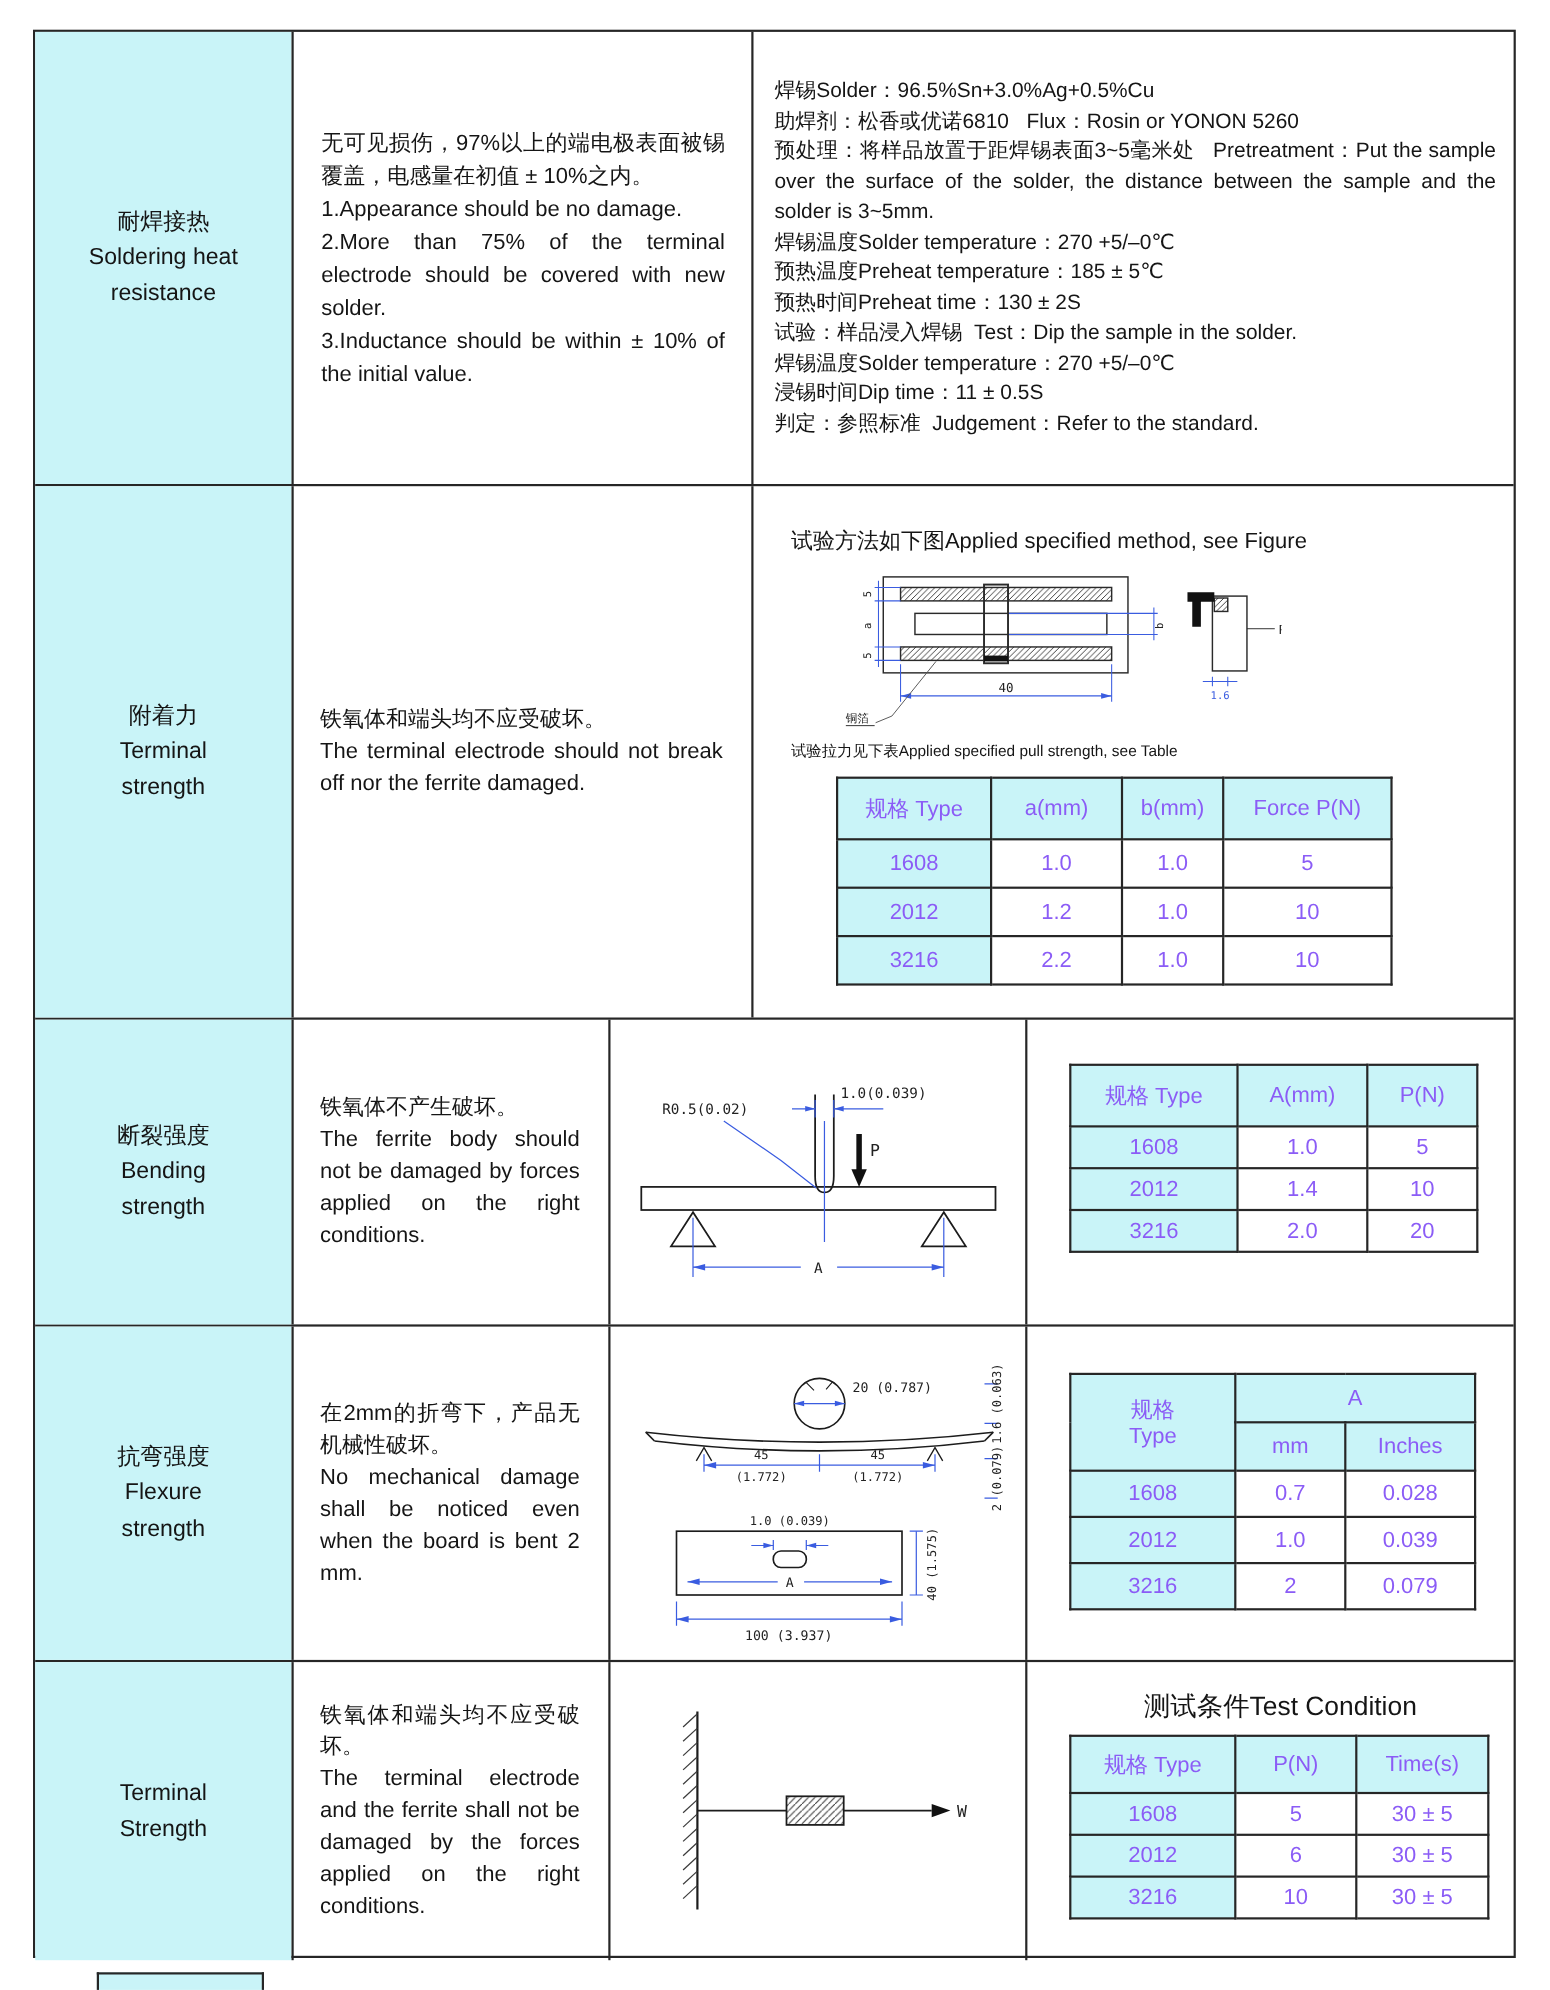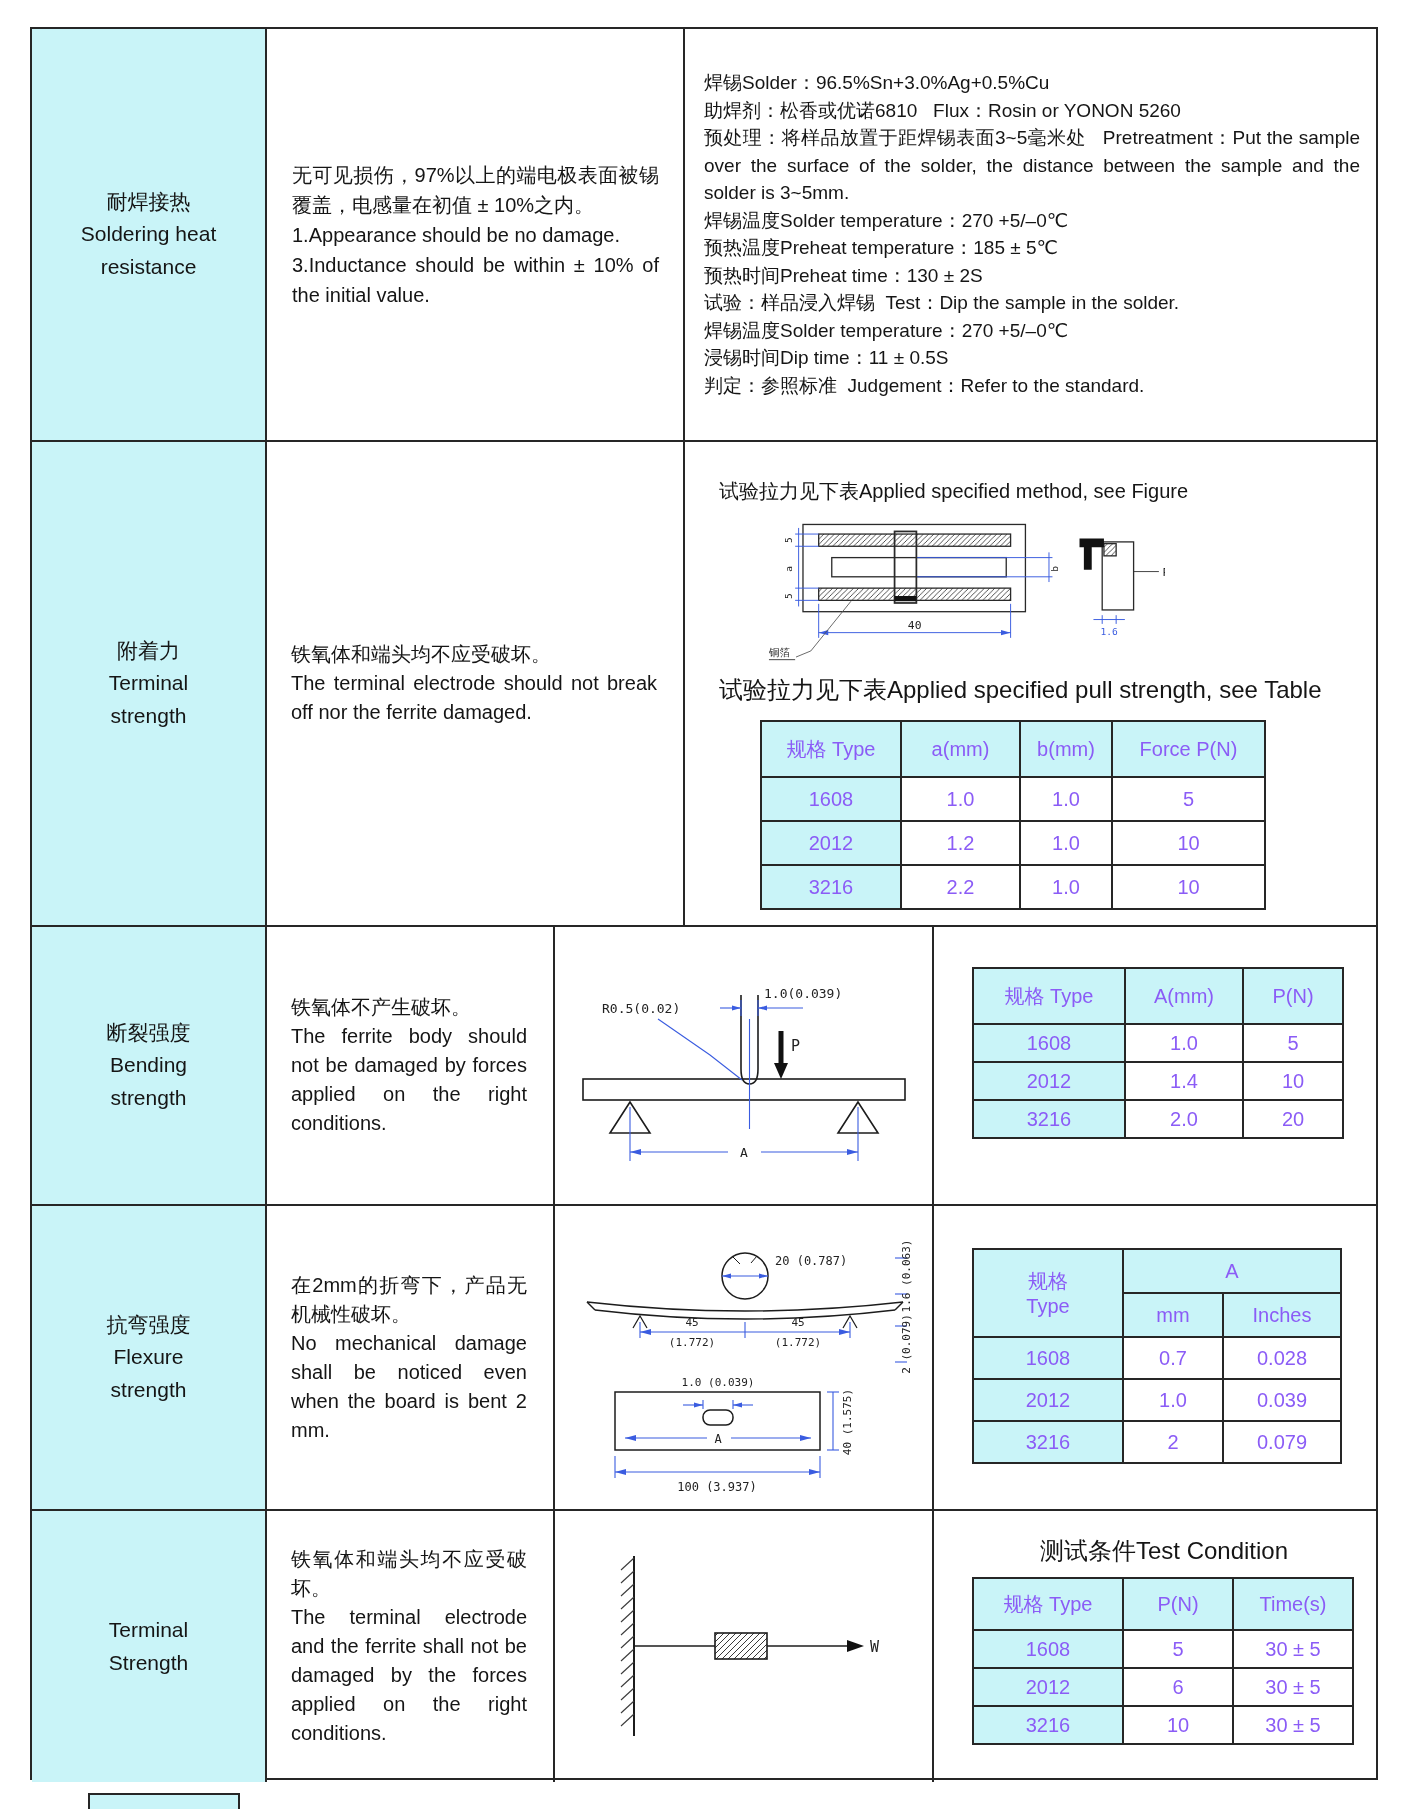--- a/index.html
+++ b/index.html
@@ -16,21 +16,21 @@
   .w-text{width:288px}
   .w-diag{width:379px;display:flex;align-items:center;justify-content:center}
   .w-right{flex:1}
   .mid1{padding:0 24px 0 25px;display:flex;flex-direction:column;justify-content:center;font-size:20px;line-height:30px;text-align:justify}
   .spec{padding:40px 16px 0 19px;font-size:19px;line-height:27.5px}
   .spec div{white-space:pre-wrap;text-align:justify}
   .midtext{padding:0 26px 0 24px;display:flex;flex-direction:column;justify-content:center;font-size:20px;line-height:29px;text-align:justify}
   .r2right{padding-top:36px}
   .fig-title{font-size:20px;padding-left:34px}
   .fig2{display:block;margin:14px 0 0 70px}
-  .tbl-title{font-size:24px;padding-left:34px;margin-top:8px}
+  .tbl-title{font-size:14px;padding-left:34px;margin-top:8px}
   table.dt{border-collapse:collapse;font-size:20px;color:#8b5cf6;background:#fff}
   .dt th,.dt td{border:2px solid #262626;text-align:center;vertical-align:middle;font-weight:400;padding:0}
   .cy{background:#c9f4f8}
   .t2{margin:14px 0 0 75px}
   .t2 tr{height:44px}.t2 tr.h{height:56px}
   .c140{width:140px}.c119{width:119px}.c110{width:92px}.c153{width:153px}
   .r3right{padding-top:40px}.r4right{padding-top:42px}
   .t3,.t4,.t5{margin-left:38px}
   .t3 tr{height:38px}.t3 tr.h{height:56px}
   .c152{width:152px}.c118{width:118px}.c100{width:100px}
@@ -65,20 +65,21 @@
 
   <div class="trow r1">
     <div class="cell lab">
       <span>耐焊接热</span>
       <span>Soldering heat</span>
       <span>resistance</span>
     </div>
     <div class="cell w-mid mid1">
       <div>无可见损伤，97%以上的端电极表面被锡覆盖，电感量在初值 ± 10%之内。</div>
       <div>1.Appearance should be no damage.</div>
+      <div>2.More than 75% of the terminal electrode should be covered with new solder.</div>
       <div>3.Inductance should be within ± 10% of the initial value.</div>
     </div>
     <div class="cell w-right spec">
       <div>焊锡Solder：96.5%Sn+3.0%Ag+0.5%Cu</div>
       <div>助焊剂：松香或优诺6810   Flux：Rosin or YONON 5260</div>
       <div>预处理：将样品放置于距焊锡表面3~5毫米处   Pretreatment：Put the sample over the surface of the solder, the distance between the sample and the solder is 3~5mm.</div>
       <div>焊锡温度Solder temperature：270 +5/–0℃</div>
       <div>预热温度Preheat temperature：185 ± 5℃</div>
       <div>预热时间Preheat time：130 ± 2S</div>
       <div>试验：样品浸入焊锡  Test：Dip the sample in the solder.</div>
@@ -92,21 +93,21 @@
     <div class="cell lab">
       <span>附着力</span>
       <span>Terminal</span>
       <span>strength</span>
     </div>
     <div class="cell w-mid midtext">
       <div>铁氧体和端头均不应受破坏。</div>
       <div>The terminal electrode should not break off nor the ferrite damaged.</div>
     </div>
     <div class="cell w-right r2right">
-      <div class="fig-title">试验拉力见下表Applied specified method, see Figure</div>
+      <div class="fig-title">试验方法如下图Applied specified method, see Figure</div>
       <svg class="fig2" width="410" height="147" viewBox="0 0 470 168">
         <g stroke="#2a2a2a" fill="none" stroke-width="1.5">
           <rect x="55" y="6" width="255" height="100"></rect>
           <rect x="73" y="17" width="220" height="14" fill="url(#hatch)"></rect>
           <rect x="73" y="79" width="220" height="14" fill="url(#hatch)"></rect>
           <rect x="88" y="44" width="200" height="22"></rect>
           <rect x="160" y="14" width="25" height="82" stroke-width="2"></rect>
           <rect x="160" y="88" width="25" height="6" fill="#111" stroke="none"></rect>
         </g>
         <g stroke="#3a5ce0" stroke-width="1.1" fill="none">

